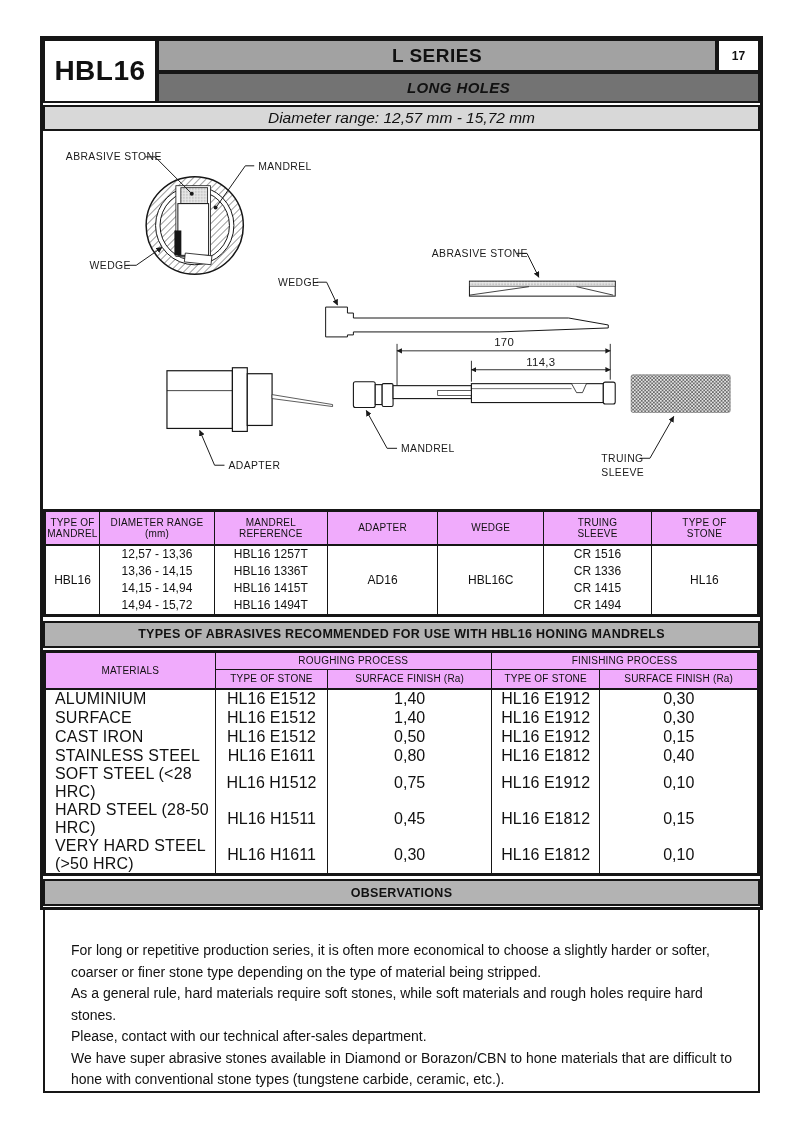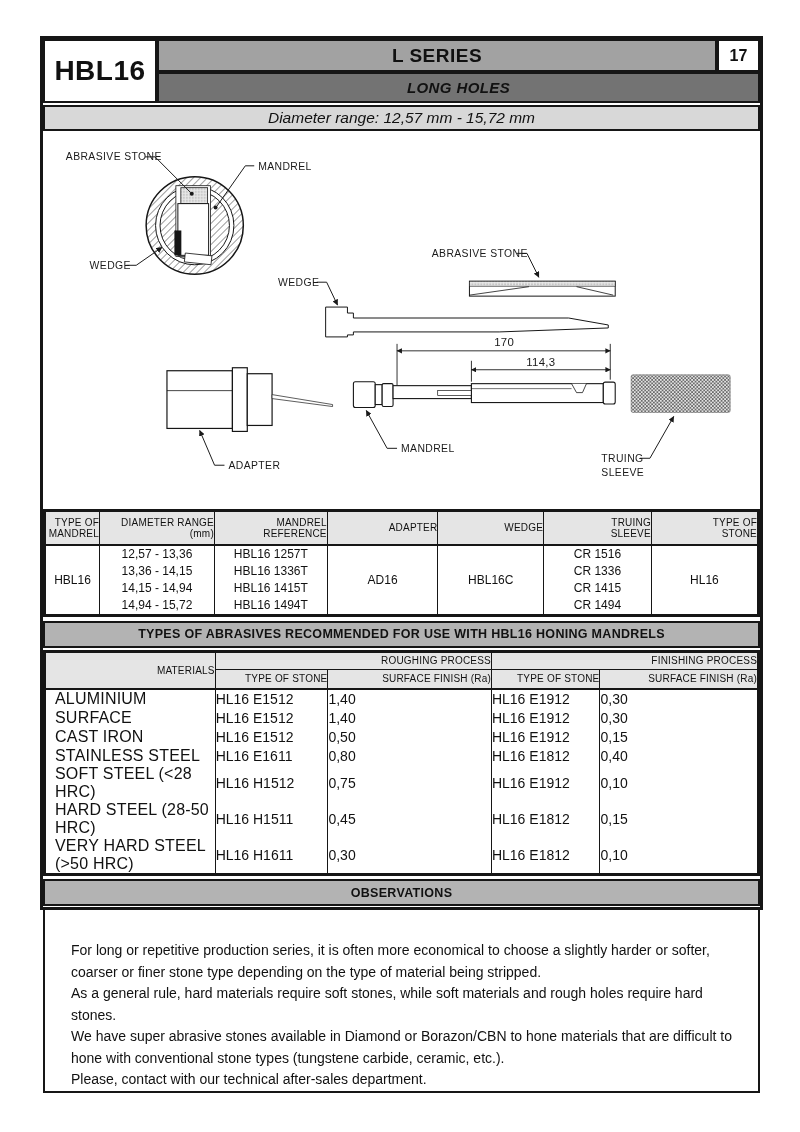--- a/index.html
+++ b/index.html
@@ -13,48 +13,48 @@
   .model-box { width:114px; background:#fff; border:2px solid #161616;
                display:flex; align-items:center; justify-content:center;
                font-size:28px; font-weight:bold; letter-spacing:0.5px; }
   .hdr-right { flex:1; display:flex; flex-direction:column; }
   .series-row { display:flex; height:33px; }
   .series-bar { flex:1; background:#a2a2a2; border:2px solid #161616;
                 display:flex; align-items:center; justify-content:center;
                 font-size:19px; font-weight:bold; letter-spacing:0.5px; }
   .page-box { width:43px; background:#fff; border:2px solid #161616;
               display:flex; align-items:center; justify-content:center;
-              font-size:16px; font-weight:bold; }
+              font-size:12px; font-weight:bold; }
   .subtitle-bar { flex:1; background:#737373; border:2px solid #161616;
                   display:flex; align-items:center; justify-content:center;
                   font-size:15px; font-weight:bold; font-style:italic; letter-spacing:0.4px; }
   .gap2 { height:2px; flex:0 0 auto; } .gap3 { height:3px; flex:0 0 auto; } .gap4 { height:4px; flex:0 0 auto; }
   .diam-bar { height:26px; flex:0 0 auto; background:#d8d8d8; border:2px solid #161616;
               display:flex; align-items:center; justify-content:center;
               font-size:15.5px; font-style:italic; }
 
   
   .diagram { height:378px; flex:0 0 auto; position:relative; }
   svg text { font-family:"Liberation Sans", sans-serif; font-size:10.5px; fill:#1a1a1a; letter-spacing:0.4px; }
   svg text.dim { font-size:11.5px; letter-spacing:0.3px; }
 
   
   table { border-collapse:collapse; table-layout:fixed; width:100%; }
   .t1, .t2 { border:3px solid #161616; flex:0 0 auto; }
-  .t1 th, .t2 th { background:#e5e5e5; font-weight:normal; font-size:10px; letter-spacing:0.2px;
-                   border:1.5px solid #161616; text-align:right; vertical-align:middle; }
+  .t1 th, .t2 th { background:#f0abfc; font-weight:normal; font-size:10px; letter-spacing:0.2px;
+                   border:1.5px solid #161616; text-align:center; vertical-align:middle; }
   .t1 th { height:34px; border-bottom:2.5px solid #161616; }
   .t1 td { border:1.5px solid #161616; text-align:center; vertical-align:middle;
            font-size:12px; height:70px; }
   .t1 td .ln { line-height:17px; }
   .t2 .prow th { height:18px; }
   .t2 .srow th { height:20px; }
   .t2 td { border-left:1.5px solid #161616; border-right:1.5px solid #161616;
-           border-top:none; border-bottom:none; font-size:14px; height:19px;
-           vertical-align:middle; }
+           border-top:none; border-bottom:none; font-size:16px; height:19px;
+           text-align:center; vertical-align:middle; }
   .t2 td.mat { text-align:left; padding-left:9px; font-size:16px; letter-spacing:0.2px; }
   .t2 thead th.bb { border-bottom:2.5px solid #161616; }
 
   .banner { height:27px; flex:0 0 auto; background:#b3b3b3; border:2px solid #161616;
             display:flex; align-items:center; justify-content:center;
             font-size:12.5px; font-weight:bold; letter-spacing:0.3px; }
 
   
   .obs-box { flex:1; border:2px solid #161616; padding:30px 24px 0 26px;
              font-size:14px; line-height:21.5px; }
@@ -325,18 +325,18 @@
       </tbody>
     </table>
 
     <div class="gap3"></div>
     <div class="banner">OBSERVATIONS</div>
     <div class="gap2"></div>
 
     <div class="obs-box">
       <p>For long or repetitive production series, it is often more economical to choose a slightly harder or softer, coarser or finer stone type depending on the type of material being stripped.</p>
       <p>As a general rule, hard materials require soft stones, while soft materials and rough holes require hard stones.</p>
+      <p>Please, contact with our technical after-sales department.</p>
       <p>We have super abrasive stones available in Diamond or Borazon/CBN to hone materials that are difficult to hone with conventional stone types (tungstene carbide, ceramic, etc.).</p>
-      <p>Please, contact with our technical after-sales department.</p>
     </div>
 
   </div>
 </div>
 
 </body></html>

